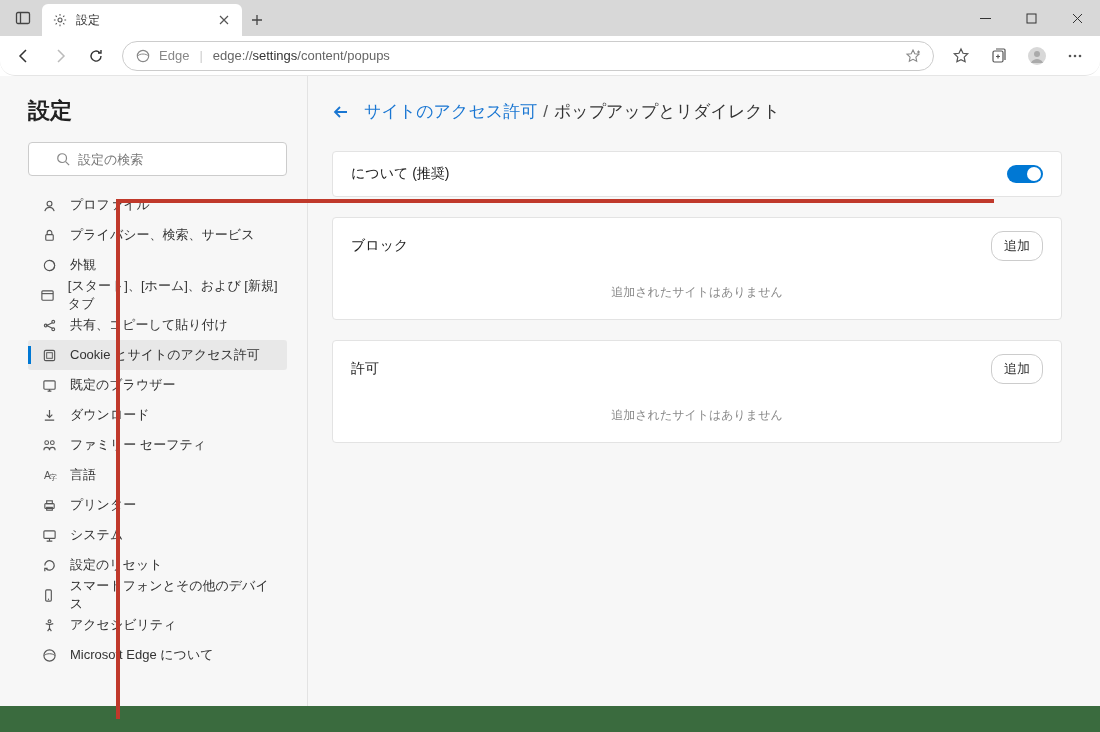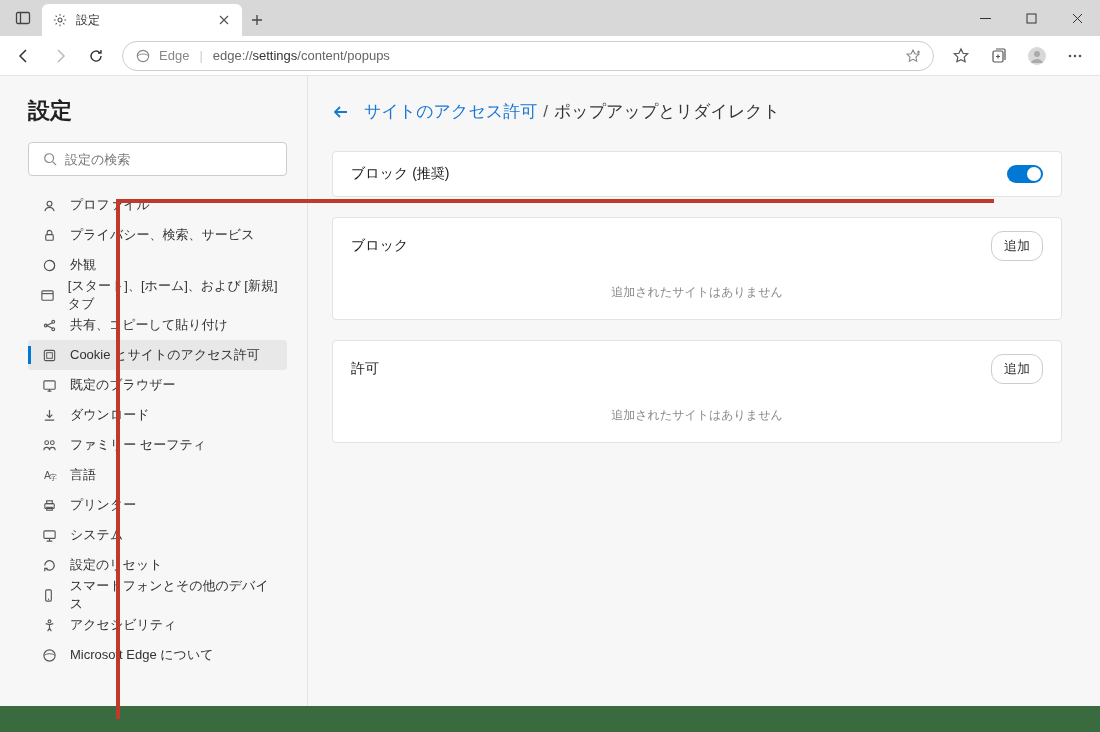--- a/index.html
+++ b/index.html
@@ -12,37 +12,37 @@
 .tab { background: #fff; border-radius: 6px 6px 0 0; display: flex; align-items: center; padding: 0 10px; height: 32px; margin-top: 4px; margin-left: 4px; min-width: 200px; }
 .tab .tab-icon { width: 16px; height: 16px; display: flex; align-items: center; justify-content: center; color: #555; margin-right: 8px; }
 .tab .tab-title { font-size: 12px; color: #333; flex: 1; }
 .tab .tab-close { width: 16px; height: 16px; display: flex; align-items: center; justify-content: center; color: #555; cursor: pointer; }
 .newtab { width: 30px; display: flex; align-items: center; justify-content: center; color: #444; cursor: pointer; margin-top: 4px; }
 .titlebar-spacer { flex: 1; }
 .winbtns { display: flex; }
 .winbtn { width: 46px; height: 36px; display: flex; align-items: center; justify-content: center; color: #333; cursor: pointer; }
 
 
-.toolbar { height: 40px; background: #fff; display: flex; align-items: center; padding: 0 8px; border-bottom: 1px solid #e5e5e5; gap: 4px; }
+.toolbar { height: 40px; background: #fff; display: flex; align-items: center; padding: 0 8px; border-bottom: 1px solid #e5e5e5; gap: 4px; border-radius: 15px; }
 .navbtn { width: 32px; height: 32px; display: flex; align-items: center; justify-content: center; color: #333; cursor: pointer; border-radius: 4px; }
 .navbtn.disabled { color: #bbb; cursor: default; }
 .addressbar { flex: 1; height: 30px; border: 1px solid #ccc; border-radius: 15px; display: flex; align-items: center; padding: 0 12px; margin: 0 6px; color: #555; font-size: 13px; }
 .addressbar .edge-icon { width: 16px; height: 16px; margin-right: 8px; display: flex; align-items: center; justify-content: center; }
 .addressbar .url-edge { color: #888; margin-right: 10px; }
 .addressbar .url-sep { color: #ccc; margin-right: 10px; }
 .addressbar .url-text { color: #666; }
 .addressbar .url-bold { color: #333; }
 .addressbar .star { margin-left: auto; color: #888; }
 .tbicon { width: 34px; height: 32px; display: flex; align-items: center; justify-content: center; color: #555; cursor: pointer; }
 
 
 .content { display: flex; height: calc(732px - 76px - 26px); background: #f7f7f7; }
 .sidebar { width: 308px; padding: 20px 20px 0 28px; border-right: 1px solid #e3e3e3; background: #f7f7f7; }
 .sidebar h1 { font-size: 22px; font-weight: 600; color: #222; margin-bottom: 16px; }
-.searchbox { display: flex; align-items: center; border: 1px solid #ccc; border-radius: 4px; height: 34px; padding: 0 14px; background: #fff; margin-bottom: 14px; }
+.searchbox { display: flex; align-items: center; border: 1px solid #ccc; border-radius: 4px; height: 34px; padding: 0 27px; background: #fff; margin-bottom: 14px; }
 .searchbox .sicon { color: #888; margin-right: 8px; }
 .searchbox input { border: none; outline: none; flex: 1; font-size: 13px; background: transparent; }
 .navlist { list-style: none; }
 .navlist li { display: flex; align-items: center; height: 30px; padding: 0 8px 0 12px; font-size: 13px; color: #333; cursor: pointer; border-radius: 3px; position: relative; }
 .navlist li .nicon { width: 18px; height: 18px; margin-right: 12px; display: flex; align-items: center; justify-content: center; color: #555; }
 .navlist li.active { background: #e8e8e8; }
 .navlist li.active::before { content: ""; position: absolute; left: 0; top: 6px; bottom: 6px; width: 3px; background: #0078d4; }
 
 
 .main { flex: 1; padding: 24px 38px 0 24px; }
@@ -349,21 +349,21 @@
             <path d="M15 9H3m5-5L3 9l5 5" fill="none" stroke="currentColor" stroke-width="1.8"></path>
           </svg>
         </span>
       <span class="link">サイトのアクセス許可</span>
       <span class="sep">/</span>
       <span class="current">ポップアップとリダイレクト</span>
     </div>
 
     <div class="card">
       <div class="card-header">
-        <span>ブロック (推奨)</span>
+        <span>について (推奨)</span>
         <div class="toggle"></div>
       </div>
     </div>
 
     <div class="card">
       <div class="card-header">
         <span>ブロック</span>
         <button class="addbtn">追加</button>
       </div>
       <div class="card-body">追加されたサイトはありません</div>

